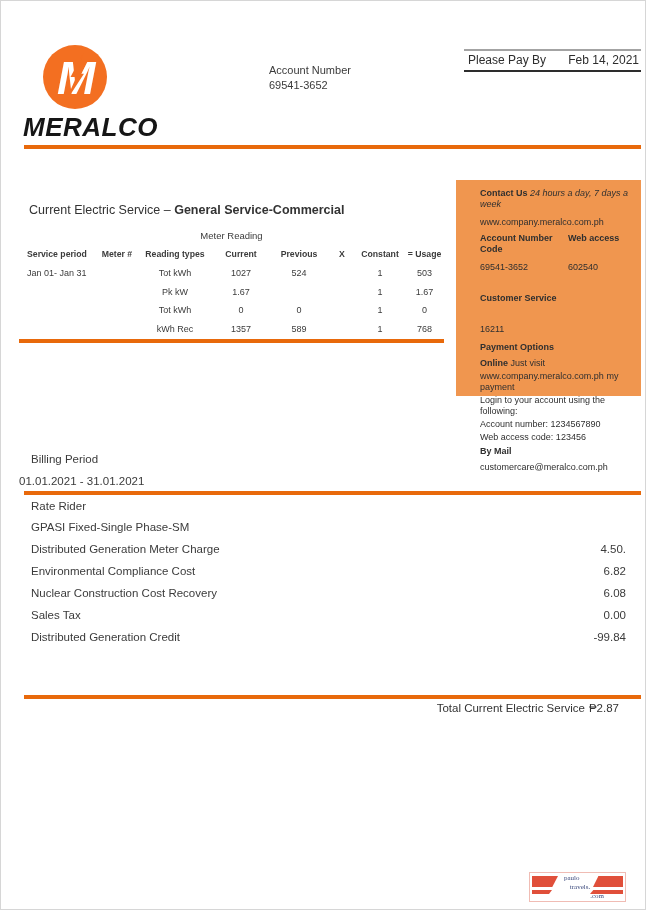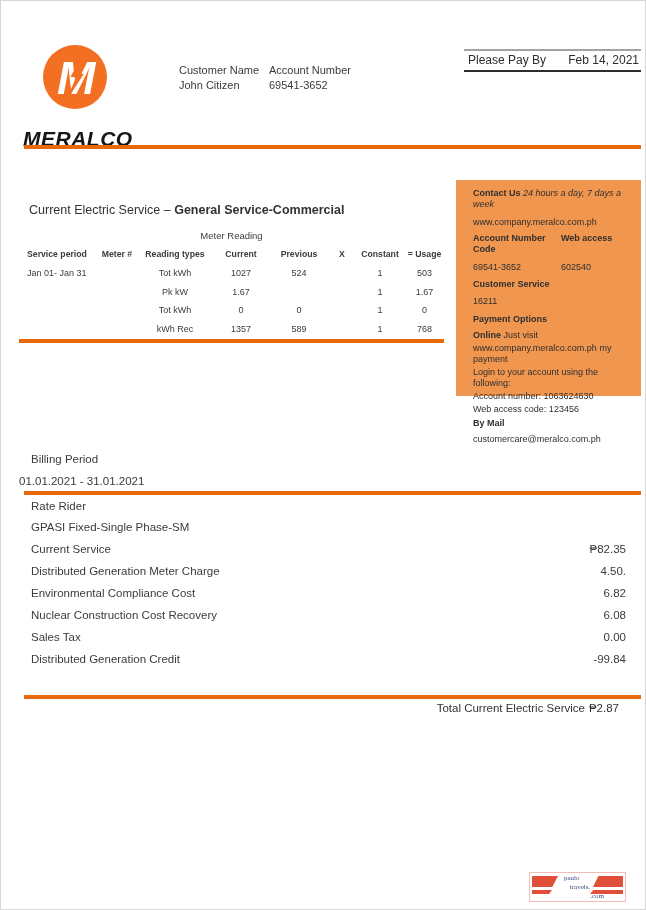--- a/index.html
+++ b/index.html
@@ -6,21 +6,21 @@
   html,body { background:#ffffff; }
   body { font-family:"Liberation Sans", sans-serif; }
   .page{
     position:relative; width:646px; height:910px; background:#fff;
     border:1px solid #d6d6d6; overflow:hidden; color:#3b3b3b;
   }
   
   .logo-wrap{ position:absolute; left:22px; top:44px; width:130px; }
   .logo-circle{ display:block; margin-left:20px; }
   .wordmark{
-    margin-top:18px; font-size:21px; font-weight:bold; font-style:italic;
+    margin-top:3px; font-size:26px; font-weight:bold; font-style:italic;
     color:#161616; letter-spacing:.5px;
   }
   .cust-col{ position:absolute; top:62px; font-size:11px; line-height:15px; color:#3b3b3b; }
   .cust-col .lbl{ display:block; }
   .col-name{ left:178px; width:88px; }
   .col-acct{ left:268px; width:88px; }
   .col-addr{ left:358px; width:104px; }
   .paybox{
     position:absolute; left:463px; top:48px; width:177px;
     border-top:2px solid #a3a3a3; font-size:12px; color:#2d2d2d;
@@ -31,27 +31,27 @@
   .paybox .row.first{ border-bottom:2px solid #2d2d2d; }
   .rule{ position:absolute; background:#e8690b; height:4px; }
   .rule-top{ left:23px; top:144px; width:617px; }
   .rule-table{ left:18px; top:338px; width:425px; }
   .rule-mid{ left:23px; top:490px; width:617px; }
   .rule-total{ left:23px; top:694px; width:617px; }
 
   
   .contact-box{
     position:absolute; left:455px; top:179px; width:185px; height:216px;
-    background:#f0964f; padding:8px 8px 8px 17px; font-size:9px; color:#2f2f2f;
+    background:#f0964f; padding:8px 8px 8px 24px; font-size:9px; color:#2f2f2f;
     line-height:11px;
   }
   .cb-line{ display:block; }
   .cb-b{ font-weight:bold; }
   .cb-i{ font-style:italic; }
-  .mt6{ margin-top:6px; } .mt7{ margin-top:7px; }
+  .mt6{ margin-top:20px; } .mt7{ margin-top:7px; }
   .mt3{ margin-top:3px; } .mt2{ margin-top:2px; } .mt8{ margin-top:5px; }
   .cb-colL{ display:inline-block; width:88px; }
 
   
   .service-title{ position:absolute; left:28px; top:202px; font-size:12.5px; color:#333; }
   .service-title b{ font-weight:bold; }
   .meter-reading{ position:absolute; left:18px; top:229px; width:425px;
     text-align:center; font-size:9.5px; }
   .mtable{ position:absolute; left:18px; top:248px; width:425px; font-size:9px; }
   .mrow{ display:grid; grid-template-columns:78px 40px 76px 56px 60px 26px 50px 39px;
@@ -93,24 +93,20 @@
 
   <div class="logo-wrap">
     <svg class="logo-circle" width="64" height="64" viewBox="0 0 100 100">
       <circle cx="50" cy="50" r="50" fill="#f36f21"></circle>
       <text x="52" y="77" text-anchor="middle" font-family="'Liberation Sans',sans-serif" font-size="72" font-weight="bold" font-style="italic" fill="#ffffff">M</text>
       <path d="M63 12 L43 50 L52 50 L34 91 L64 45 L54 45 Z" fill="#f36f21"></path>
     </svg>
     <div class="wordmark">MERALCO</div>
   </div>
 
-  <div class="cust-col col-name">
-    <span class="lbl">Customer Name</span>
-    <span class="lbl">John Citizen</span>
-  </div>
   <div class="cust-col col-acct">
     <span class="lbl">Account Number</span>
     <span class="lbl">69541-3652</span>
   </div>
 
   <div class="paybox">
     <div class="row first">
       <span>Please Pay By</span>
       <span>Feb 14, 2021</span>
     </div>
@@ -181,37 +177,33 @@
     <span class="cb-line"><span class="cb-b">Contact Us</span> <span class="cb-i">24 hours a day, 7 days a week</span></span>
     <span class="cb-line mt7">www.company.meralco.com.ph</span>
     <span class="cb-line mt8"><span class="cb-b cb-colL">Account Number</span><span class="cb-b">Web access Code</span></span>
     <span class="cb-line mt7"><span class="cb-colL">69541-3652</span><span>602540</span></span>
     <span class="cb-line mt6 cb-b">Customer Service</span>
     <span class="cb-line mt6">16211</span>
     <span class="cb-line mt7 cb-b">Payment Options</span>
     <span class="cb-line mt8"><span class="cb-b">Online</span> <span>Just visit</span></span>
     <span class="cb-line mt2">www.company.meralco.com.ph my payment</span>
     <span class="cb-line mt2">Login to your account using the following:</span>
-    <span class="cb-line mt2">Account number: 1063624630</span>
+    <span class="cb-line mt2">Account number: 1234567890</span>
     <span class="cb-line mt2">Web access code: 123456</span>
     <span class="cb-line mt3 cb-b">By Mail</span>
     <span class="cb-line mt8">customercare@meralco.com.ph</span>
   </div>
 
   <div class="abs-text" style="left:30px; top:452px;">Billing Period</div>
   <div class="abs-text" style="left:18px; top:474px;">01.01.2021 - 31.01.2021</div>
   <div class="rule rule-mid"></div>
   <div class="abs-text" style="left:30px; top:499px;">Rate Rider</div>
   <div class="abs-text" style="left:30px; top:520px;">GPASI Fixed-Single Phase-SM</div>
 
   <div class="charges">
-    <div class="charge-row">
-      <span>Current Service</span>
-      <span>₱82.35</span>
-    </div>
     <div class="charge-row">
       <span>Distributed Generation Meter Charge</span>
       <span>4.50.</span>
     </div>
     <div class="charge-row">
       <span>Environmental Compliance Cost</span>
       <span>6.82</span>
     </div>
     <div class="charge-row">
       <span>Nuclear Construction Cost Recovery</span>

